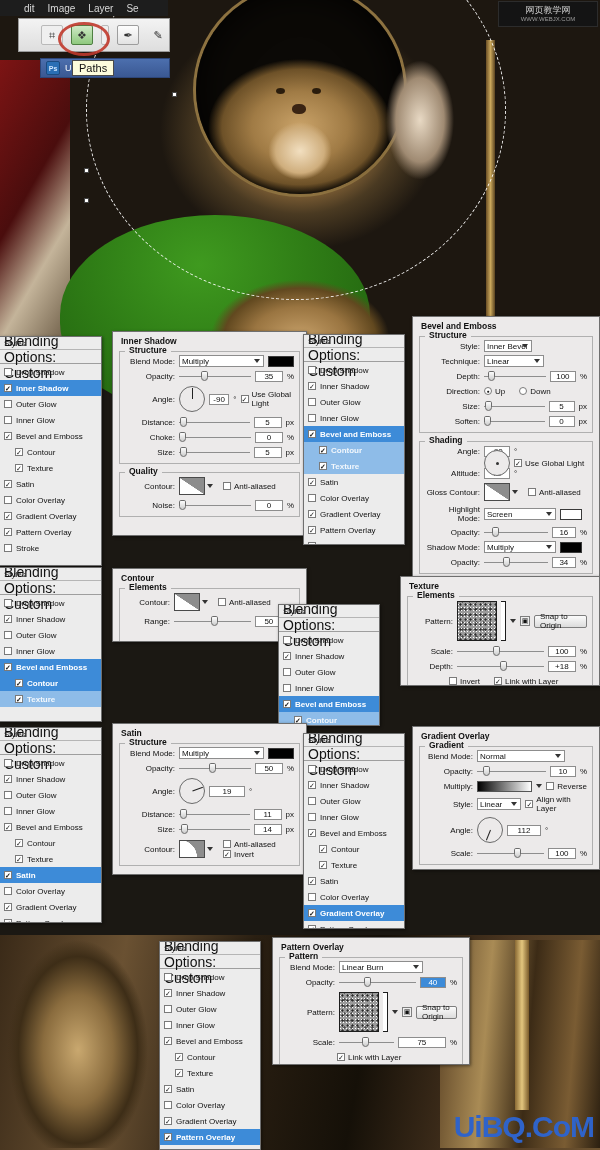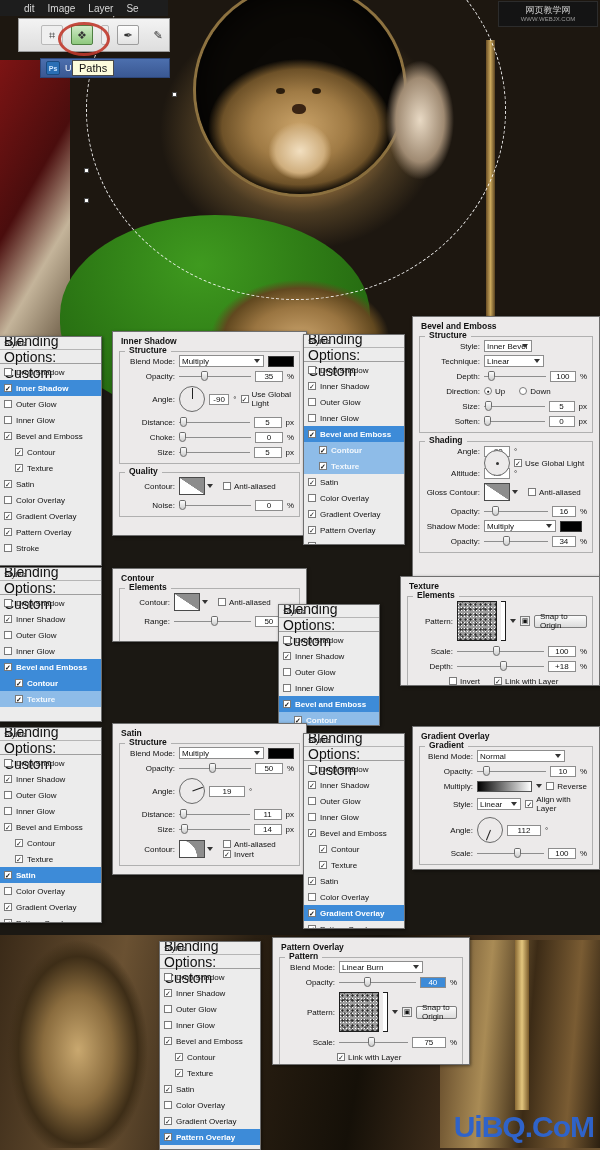--- a/index.html
+++ b/index.html
@@ -577,20 +577,28 @@
           <span class="lbl" style="width:55px">Gloss Contour:</span>
         <span class="contour-box">
             <span class="car"></span>
           </span>
         <span class="chk-lbl" style="margin-left:14px">
             <span class="cb"></span>
             <span>Anti-aliased</span>
           </span>
         </div>
       <div class="row">
+          <span class="lbl" style="width:55px">Highlight Mode:</span>
+        <span class="select" style="width:72px">
+            <span>Screen</span>
+            <span class="car"></span>
+          </span>
+        <span class="swatch" style="width:22px;background:#fff"></span>
+        </div>
+      <div class="row">
           <span class="lbl" style="width:55px">Opacity:</span>
         <span class="slider">
             <span class="track"></span>
             <span class="knob" style="left:12%"></span>
           </span>
         <span class="num" style="width:24px">16</span>
         <span class="unit">%</span>
         </div>
       <div class="row">
           <span class="lbl" style="width:55px">Shadow Mode:</span>
@@ -1063,21 +1071,21 @@
         <span class="pat-car"></span>
         <span class="sq-btn">▣</span>
         <span class="btn" style="width:56px">Snap to Origin</span>
         </div>
       <div class="row">
           <span class="lbl" style="width:50px">Scale:</span>
         <span class="slider">
             <span class="track"></span>
             <span class="knob" style="left:42%"></span>
           </span>
-        <span class="num" style="width:34px">75</span>
+        <span class="num" style="width:48px">75</span>
         <span class="unit">%</span>
         </div>
       <div class="row" style="margin-bottom:0;padding-left:52px">
         <span class="chk-lbl">
             <span class="cb on"></span>
             <span>Link with Layer</span>
           </span>
         </div>
     </div>
   </div>

